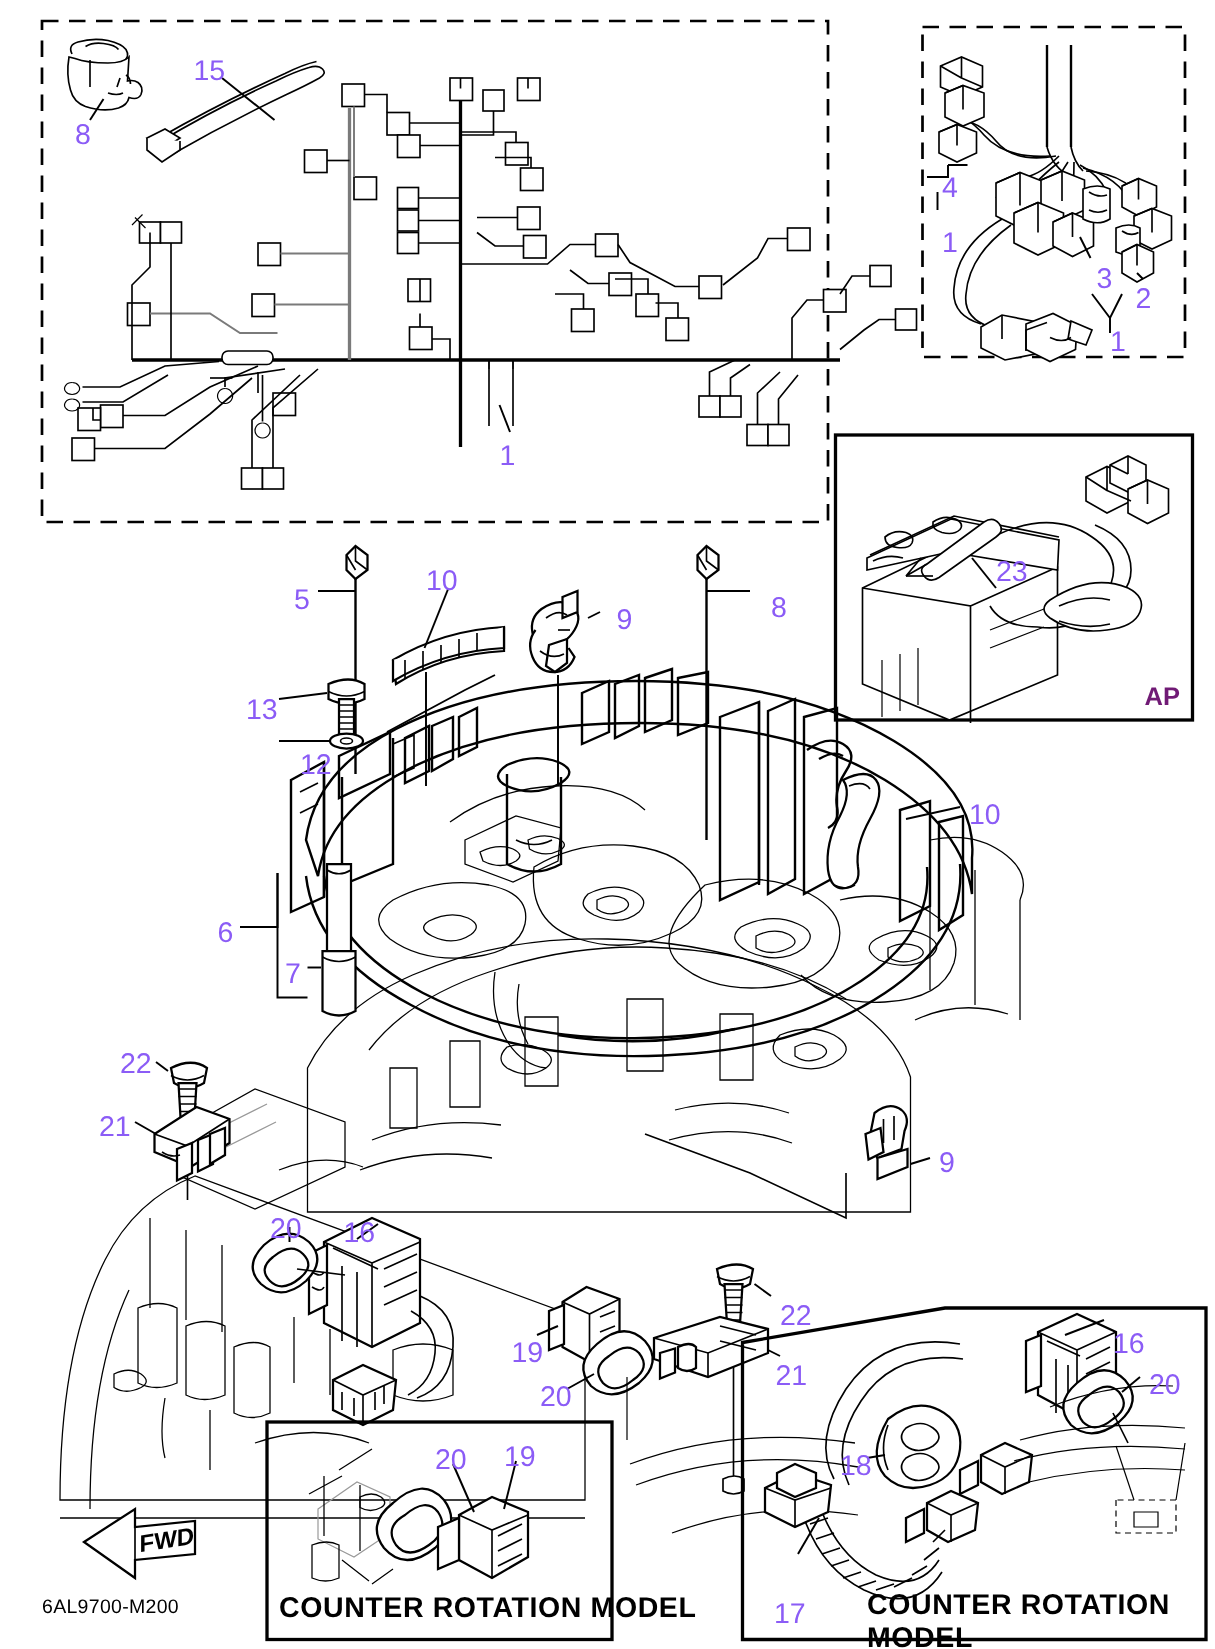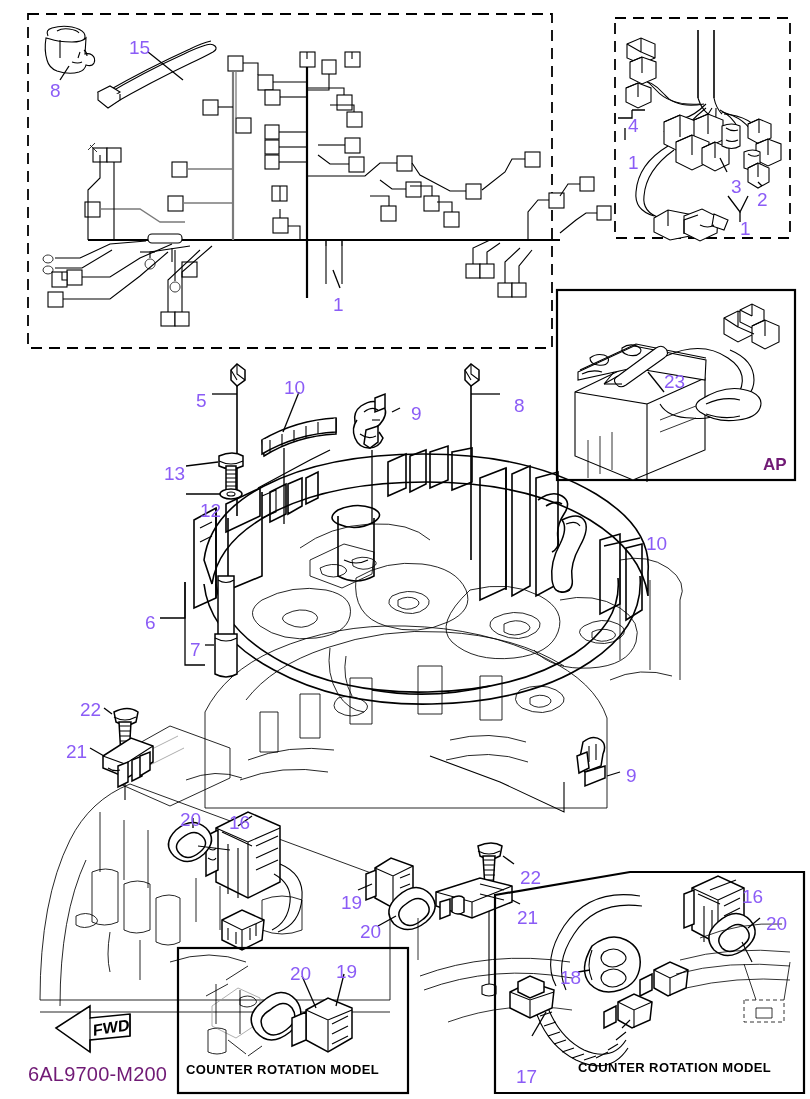--- a/index.html
+++ b/index.html
@@ -1,21 +1,21 @@
 <!DOCTYPE html>
 <html><head>
 <meta charset="utf-8">
 <style>
   html,body{margin:0;padding:0;background:#ffffff;}
   body{font-family:"Liberation Sans",sans-serif;}
   #page{position:relative;width:810px;height:1099px;background:#fff;overflow:hidden;}
   svg{display:block;}
   .cal{position:absolute;font-family:"Liberation Sans",sans-serif;font-size:19px;color:#8b5cf6;font-weight:400;letter-spacing:0px;line-height:1;}
-  .boxlabel{position:absolute;font-family:"Liberation Sans",sans-serif;font-weight:bold;font-size:13px;letter-spacing:.4px;color:#000;}
-  .partno{position:absolute;font-family:"Liberation Sans",sans-serif;font-size:20px;color:#701a75;letter-spacing:.2px;}
+  .boxlabel{position:absolute;font-family:"Liberation Sans",sans-serif;font-weight:bold;font-size:19px;letter-spacing:.4px;color:#000;}
+  .partno{position:absolute;font-family:"Liberation Sans",sans-serif;font-size:13px;color:#000000;letter-spacing:.2px;}
   .aplabel{position:absolute;font-family:"Liberation Sans",sans-serif;font-weight:bold;font-size:17px;color:#701a75;}
   .fwdtxt{position:absolute;font-family:"Liberation Sans",sans-serif;font-weight:bold;font-size:16px;color:#000;}
 </style>
 </head>
 <body>
 
 <div id="page">
 
   <svg width="810" height="1099" viewBox="0 0 810 1099" style="position:absolute;left:0;top:0;">
     <defs>

